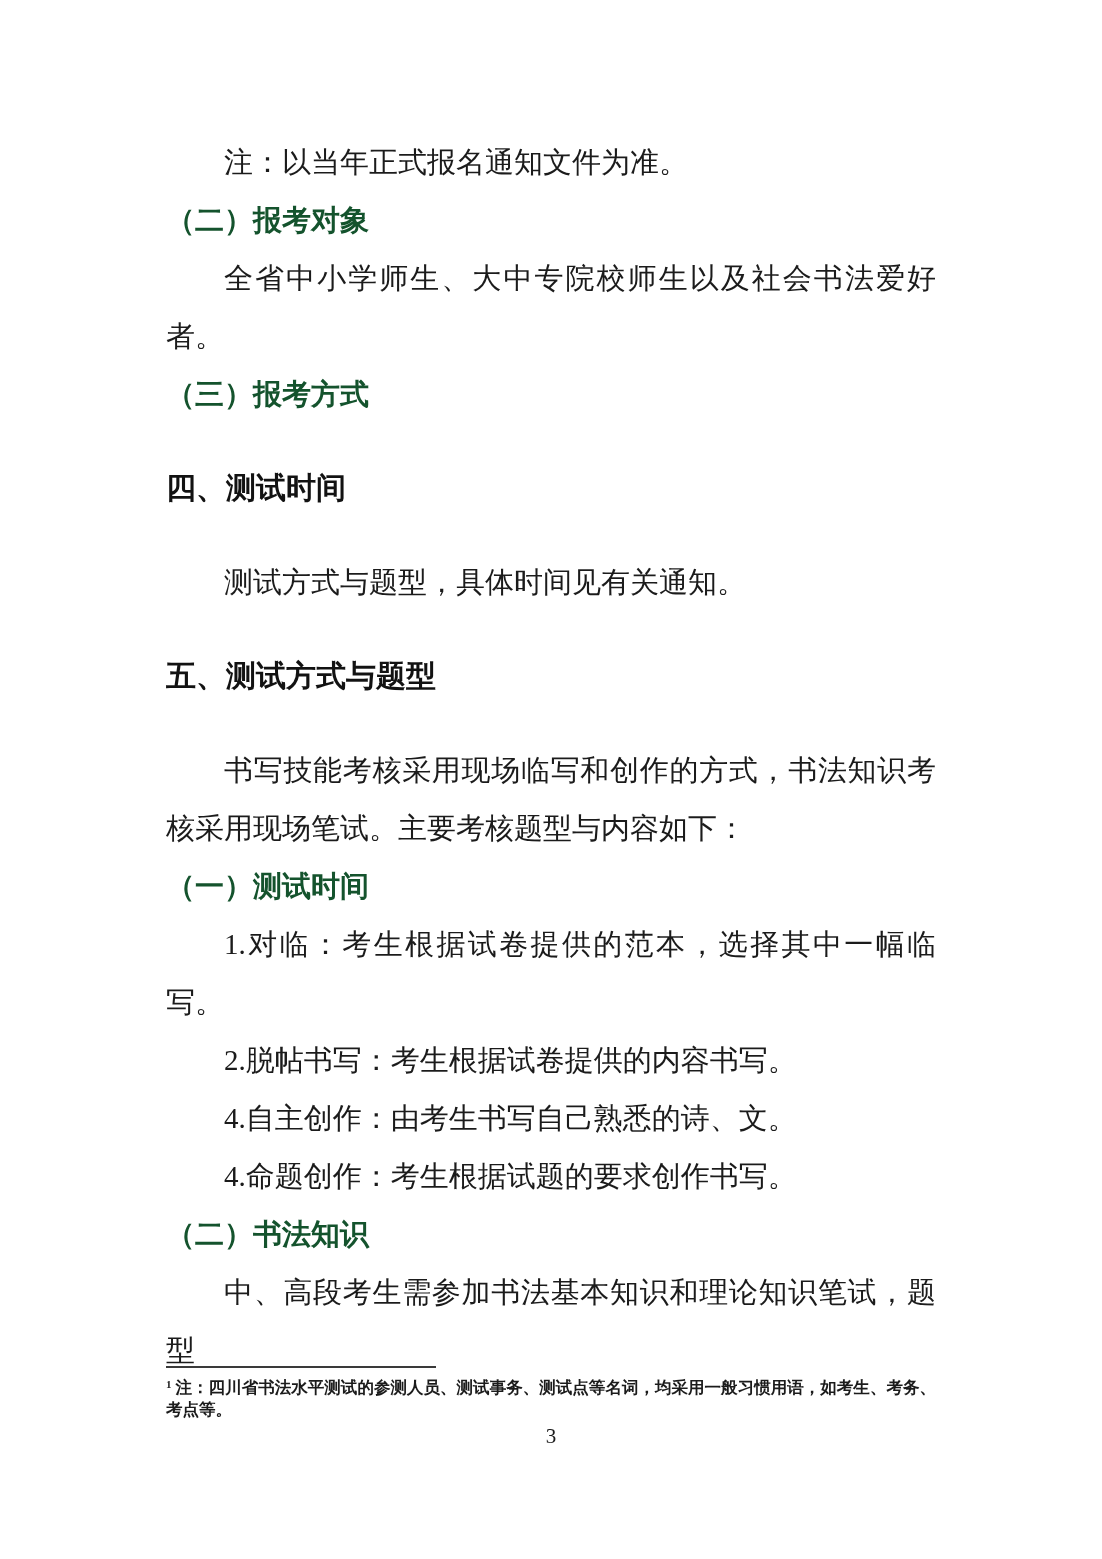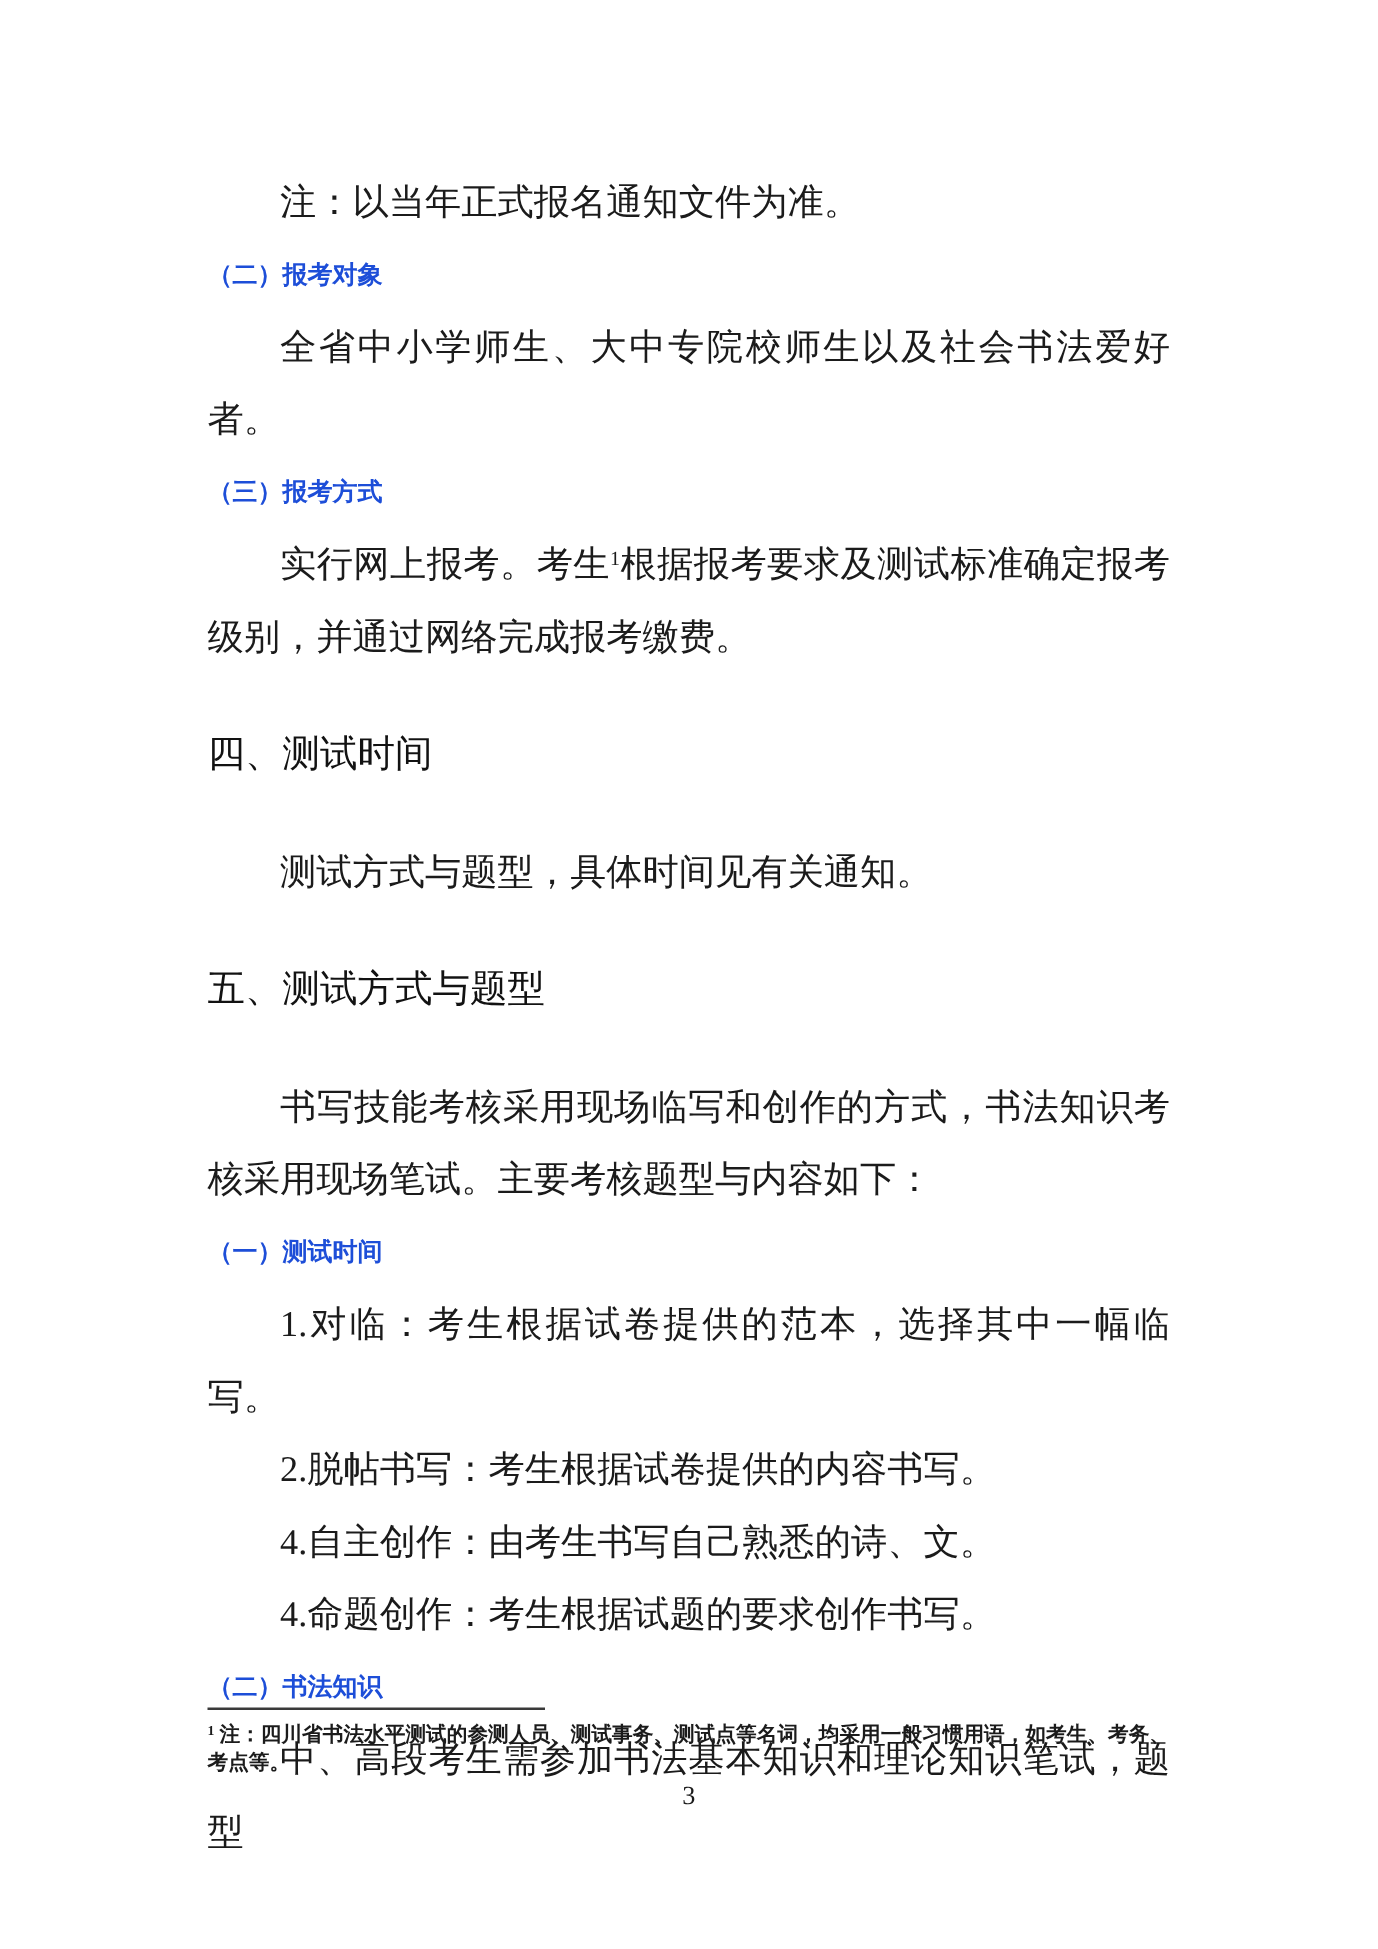--- a/index.html
+++ b/index.html
@@ -27,30 +27,30 @@
     font-size: 29px;
     line-height: 58px;
     text-align: justify;
     word-break: break-all;
   }
   .indent {
     text-indent: 58px;
   }
   h3.subhead {
     margin: 0;
-    font-size: 20px;
+    font-size: 29px;
     line-height: 58px;
     font-weight: 700;
-    color: #1d4ed8;
+    color: #14532d;
   }
   h2.majorhead {
     margin: 36px 0;
     font-size: 30px;
     line-height: 58px;
-    font-weight: 400;
+    font-weight: 700;
     color: #121212;
   }
   sup.body-sup {
     font-size: 16px;
     line-height: 0;
     vertical-align: 9px;
   }
   .footnote {
     position: absolute;
     left: 166px;
@@ -96,21 +96,20 @@
   <div class="content">
 
     <p class="body indent">注：以当年正式报名通知文件为准。</p>
 
     <h3 class="subhead">（二）报考对象</h3>
 
     <p class="body indent">全省中小学师生、大中专院校师生以及社会书法爱好者。</p>
 
     <h3 class="subhead">（三）报考方式</h3>
 
-    <p class="body indent"><span>实行网上报考。考生</span><sup class="body-sup">1</sup><span>根据报考要求及测试标准确定报考级别，并通过网络完成报考缴费。</span></p>
 
     <h2 class="majorhead">四、测试时间</h2>
 
     <p class="body indent">测试方式与题型，具体时间见有关通知。</p>
 
     <h2 class="majorhead">五、测试方式与题型</h2>
 
     <p class="body indent">书写技能考核采用现场临写和创作的方式，书法知识考核采用现场笔试。主要考核题型与内容如下：</p>
 
     <h3 class="subhead">（一）测试时间</h3>

